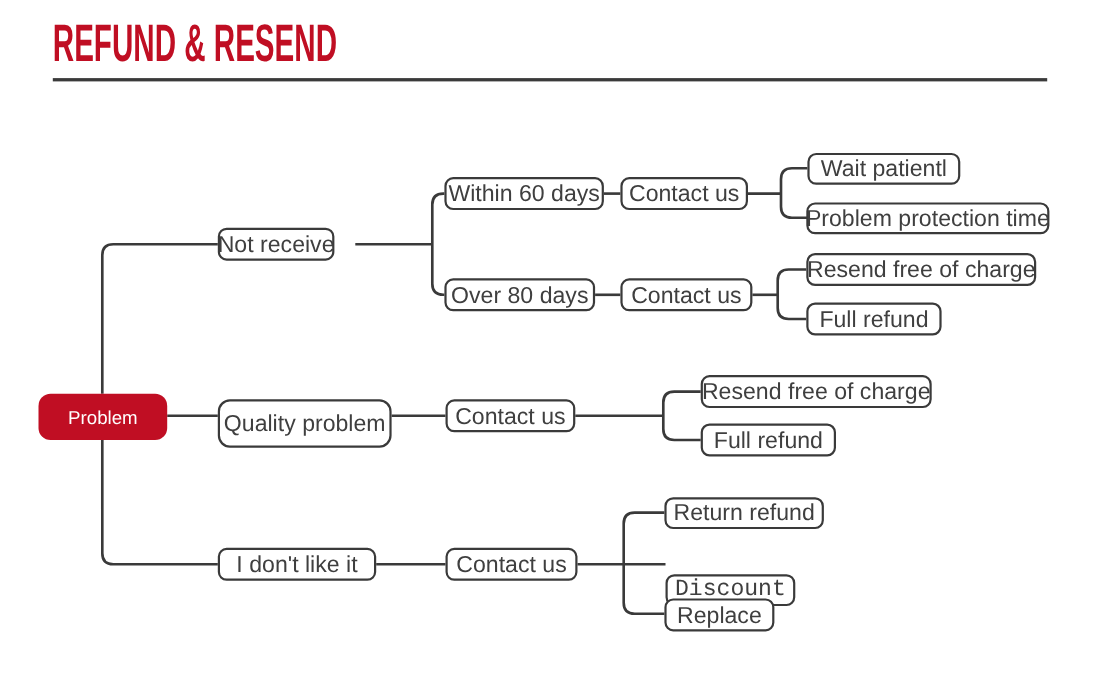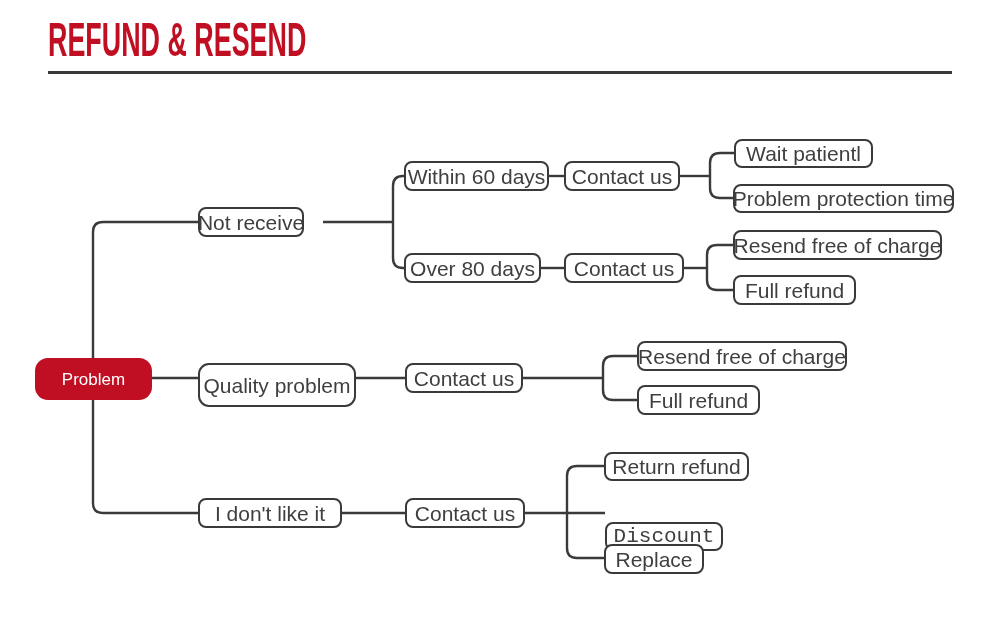--- a/index.html
+++ b/index.html
@@ -90,21 +90,21 @@
     <path d="M 684 268 L 707 268"></path>
     <path d="M 733 245 L 717 245 Q 707 245 707 255 L 707 280 Q 707 290 717 290 L 733 290"></path>
     <path d="M 356 378 L 405 378"></path>
     <path d="M 523 378 L 603 378"></path>
     <path d="M 637 356 L 613 356 Q 603 356 603 366 L 603 390 Q 603 400 613 400 L 637 400"></path>
     <path d="M 342 513 L 405 513"></path>
     <path d="M 525 513 L 605 513"></path>
     <path d="M 604 466 L 577 466 Q 567 466 567 476 L 567 548 Q 567 558 577 558 L 604 558"></path>
   </svg>
 
-  <div class="node root" style="left:35px;  top:358px; width:117px; height:42px;border-radius:13px;">Problem</div>
+  <div class="node root" style="left:35px;  top:358px; width:117px; height:42px;">Problem</div>
 
   <div class="node" style="left:198px; top:207px; width:106px; height:30px;">Not receive</div>
   <div class="node" style="left:404px; top:161px; width:145px; height:30px;">Within 60 days</div>
   <div class="node" style="left:564px; top:161px; width:116px; height:30px;">Contact us</div>
   <div class="node" style="left:734px; top:139px; width:139px; height:29px;">Wait patientl</div>
   <div class="node" style="left:733px; top:184px; width:221px; height:29px;">Problem protection time</div>
 
   <div class="node" style="left:404px; top:253px; width:137px; height:30px;">Over 80 days</div>
   <div class="node" style="left:564px; top:253px; width:120px; height:30px;">Contact us</div>
   <div class="node" style="left:733px; top:230px; width:209px; height:30px;">Resend free of charge</div>

